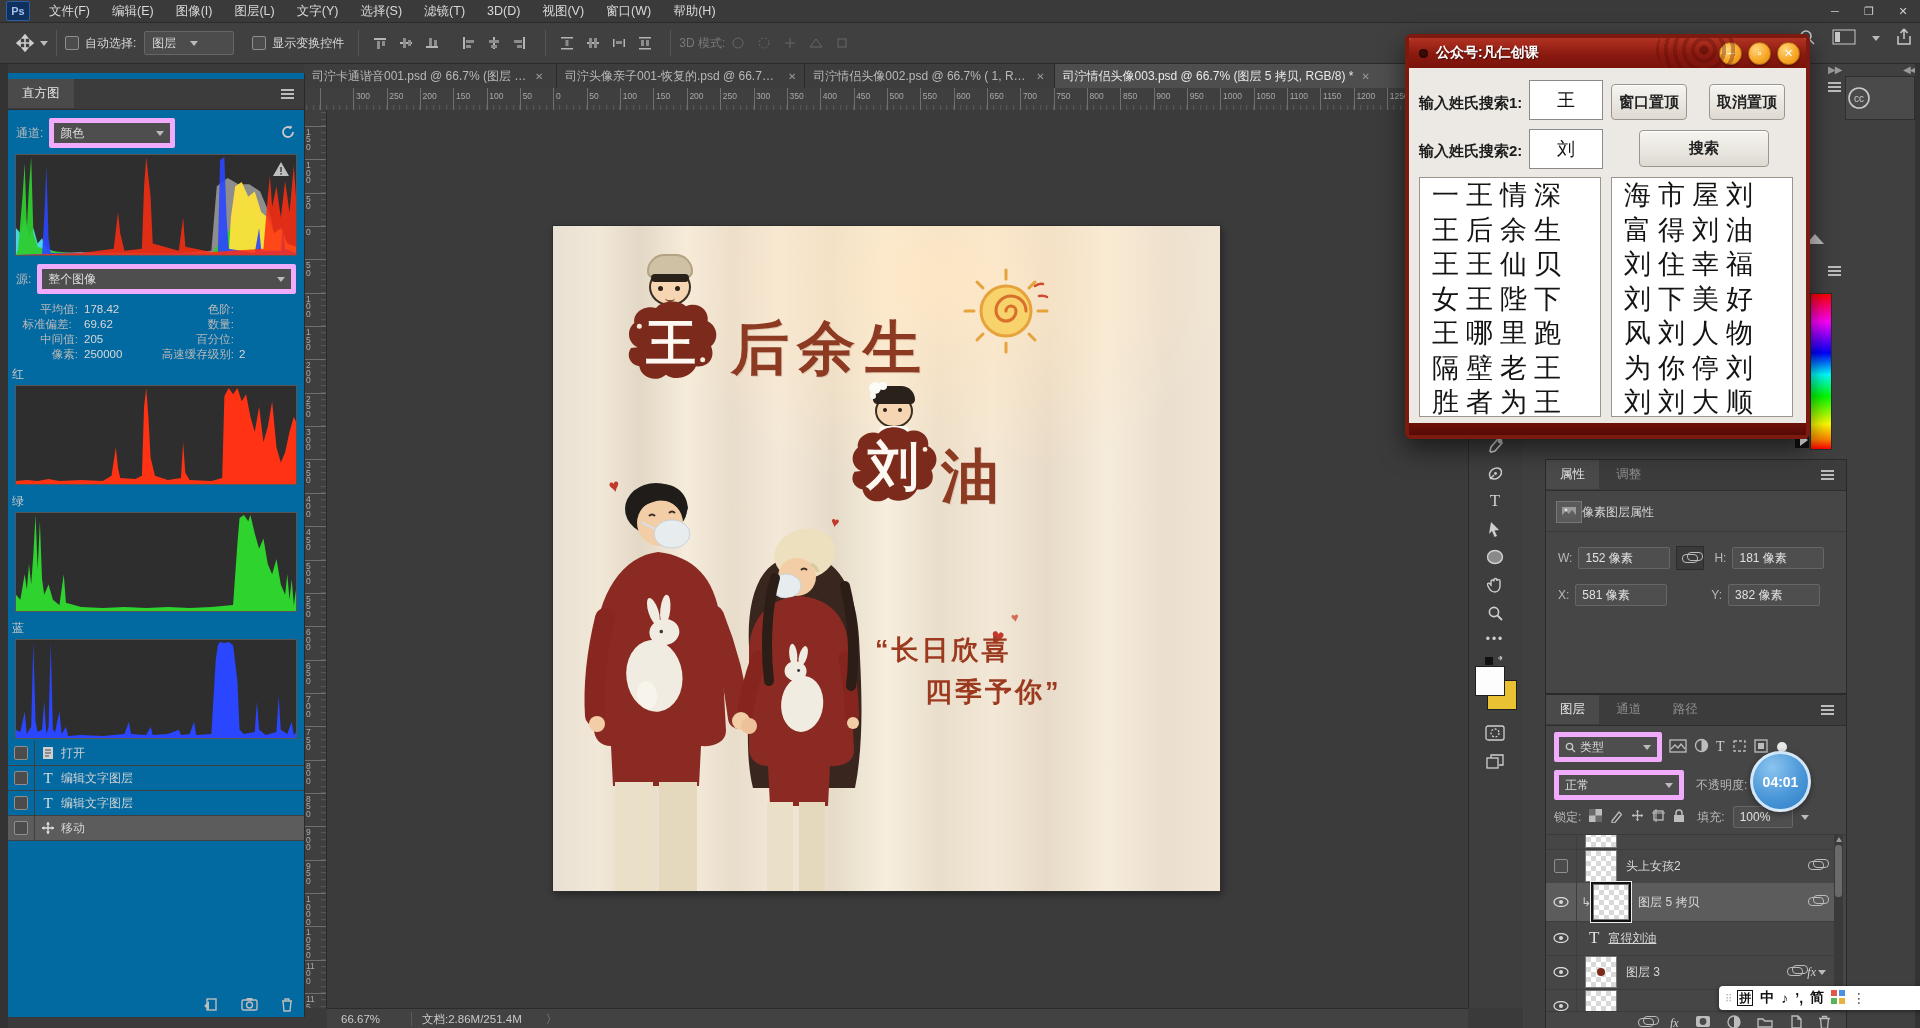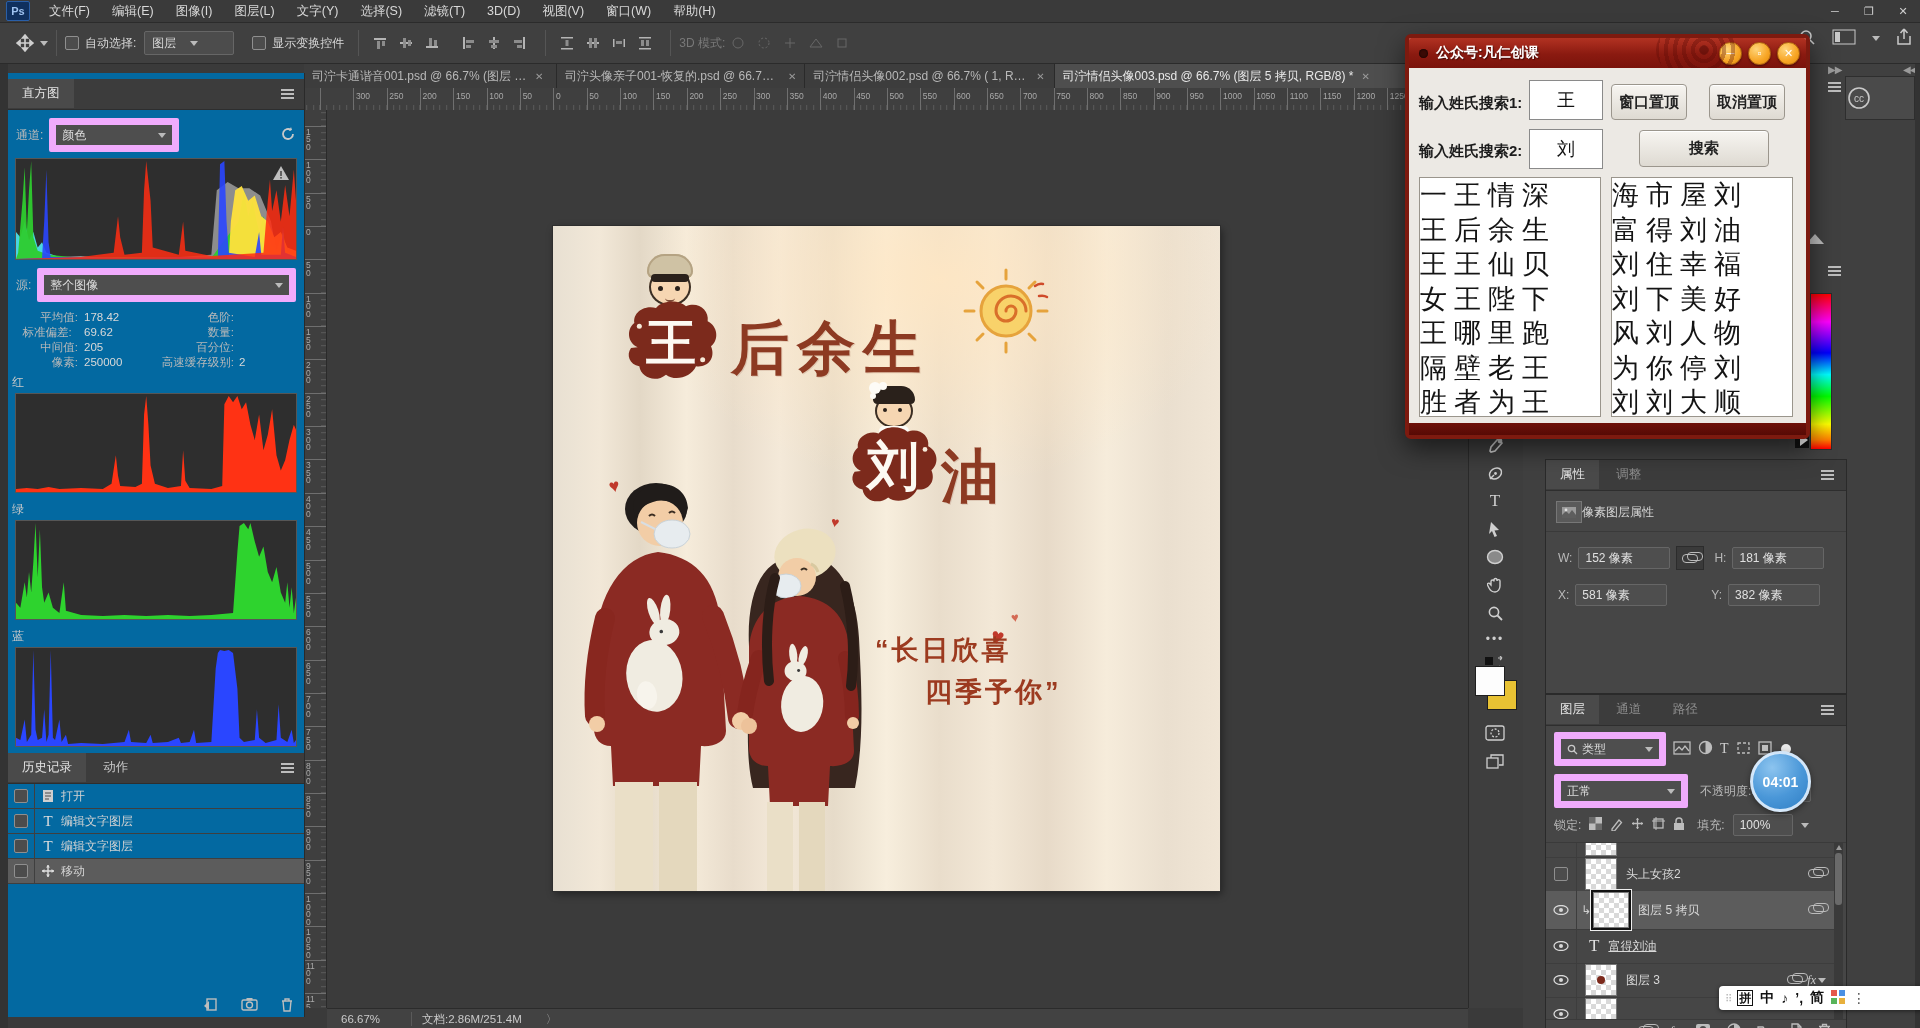--- a/index.html
+++ b/index.html
@@ -48,21 +48,21 @@
   .vlab{position:absolute;left:2px;width:9px;font-size:8.5px;line-height:7.5px;color:#a9a9a9;word-break:break-all;transform:translateY(3px);}
   .rcorner{left:304px;top:88px;width:22px;height:22px;background:#3f3f3f;border-right:1px solid #2a2a2a;border-bottom:1px solid #2a2a2a;}
 
   
   .leftstrip{left:0;top:64px;width:8px;height:964px;background:#333;}
   .leftdock{left:8px;top:73px;width:296px;height:944px;background:#0369a1;border-right:1px solid #2a2a2a;}
   .phead{background:#3c3c3c;border-bottom:1px solid #2e2e2e;position:relative;height:30px;}
   .ptab{display:inline-block;height:29px;line-height:29px;padding:0 14px;color:#c8c8c8;font-size:12.5px;}
   .ptab.active{background:#4a4a4a;color:#e4e4e4;}
   .menu-lines{position:absolute;width:13px;height:2px;background:#bdbdbd;box-shadow:0 4px 0 #bdbdbd,0 -4px 0 #bdbdbd;}
-  .dd{background:#4e4e4e;border:7px solid #f0abfc;border-radius:2px;height:20px;display:flex;align-items:center;justify-content:space-between;padding:0 6px;color:#ddd;}
+  .dd{background:#4e4e4e;border:5px solid #f0abfc;border-radius:2px;height:20px;display:flex;align-items:center;justify-content:space-between;padding:0 6px;color:#ddd;}
   .histbox{background:#2e2e2e;border:1px solid #565656;}
   .statlbl{color:#b9b9b9;} .statval{color:#d8d8d8;}
 
   
   .hrow{display:flex;align-items:center;height:24px;border-bottom:1px solid #3f3f3f;color:#d2d2d2;font-size:12px;}
   .hrow .chk{width:26px;height:100%;border-right:1px solid #3f3f3f;display:flex;align-items:center;justify-content:center;}
   .hrow.sel{background:#5c5c5c;}
   .hicon{width:26px;display:flex;justify-content:center;}
 
   
@@ -110,21 +110,21 @@
   .plg-btn{width:21px;height:21px;border-radius:50%;border:1px solid #b06a10;margin-left:6px;
            background:radial-gradient(circle at 35% 30%, #ffd57a, #f7a423 60%, #e08a0e);
            color:#fff;font-weight:bold;display:flex;align-items:center;justify-content:center;font-size:11px;box-shadow:0 1px 2px rgba(0,0,0,.4);}
   .plg-label{font-size:15px;font-weight:bold;color:#1c1c1c;}
   .plg-input{background:#fff;border:1px solid #8a8a8a;display:flex;align-items:center;justify-content:center;
              font-size:18px;color:#111;font-family:"Liberation Serif","DejaVu Serif",serif;}
   .plg-push{background:linear-gradient(#f7f5f1,#dedad2);border:1px solid #9b968d;border-radius:4px;box-shadow:0 1px 0 #fff inset;
             display:flex;align-items:center;justify-content:center;font-size:15px;font-weight:bold;color:#222;}
   .plg-list{position:absolute;background:#fff;border:1px solid #9a958c;overflow:hidden;
             font-family:"Liberation Serif","DejaVu Serif",serif;color:#141414;}
-  .plg-list .list-item{display:block;font-size:27px;line-height:34.5px;letter-spacing:7px;padding-left:0;white-space:nowrap;}
+  .plg-list .list-item{display:block;font-size:27px;line-height:34.5px;letter-spacing:7px;padding-left:12px;white-space:nowrap;}
 
   
   .timer-bubble{left:1750px;top:751px;width:55px;height:55px;border-radius:50%;z-index:60;
       background:radial-gradient(circle at 35% 25%, #8cc4ef, #4a97d8 55%, #2f7ec4);
       border:3px solid rgba(235,245,255,.85);box-shadow:0 2px 6px rgba(0,0,0,.4);
       display:flex;align-items:center;justify-content:center;color:#fff;font-weight:bold;font-size:14px;}
   .imebar{left:1719px;top:986px;width:194px;height:24px;background:#fff;border-radius:4px;z-index:60;
       box-shadow:0 1px 4px rgba(0,0,0,.5);display:flex;align-items:center;gap:7px;padding:0 6px;color:#111;font-size:14px;}
   .imebar .boxed{border:1.5px solid #111;font-size:12px;line-height:14px;padding:0 1px;font-weight:bold;}
   .huebar{left:1810px;top:293px;width:20px;height:155px;z-index:5;border:1px solid #2d2d2d;
@@ -464,25 +464,20 @@
         <path fill="#2ed32e" d="M0,96 L0,80 L4,85 L8,60 L10,75 L12,50 L14,70 L16,40 L18,2 L20,55 L22,8 L24,65 L26,80 L30,70 L34,85 L40,90 L44,60 L46,88 L60,92 L80,93 L100,92 L120,93 L140,92 L160,93 L180,92 L200,90 L204,30 L206,5 L210,2 L214,8 L216,2 L220,20 L224,35 L228,25 L232,50 L236,60 L240,45 L244,70 L248,80 L250,60 L252,85 L254,65 L256,90 L258,75 L258,96 Z"></path>
       </svg>
     </div>
     <div style="padding:6px 8px 0 4px;color:#c9c9c9">蓝</div>
     <div class="histbox" style="margin:2px 7px;height:98px">
       <svg width="100%" height="100%" viewBox="0 0 258 96" preserveAspectRatio="none">
         <path fill="#2a46ff" d="M0,96 L0,88 L4,90 L8,70 L10,92 L14,85 L16,2 L18,80 L20,90 L24,88 L26,60 L28,92 L30,85 L32,2 L34,88 L36,90 L40,70 L42,92 L46,85 L48,94 L60,93 L80,94 L100,92 L104,80 L106,92 L120,93 L124,85 L126,93 L140,92 L150,88 L152,93 L160,92 L164,80 L166,93 L180,92 L184,20 L186,5 L188,2 L192,3 L196,2 L200,5 L204,40 L206,88 L210,92 L220,90 L222,60 L224,88 L230,93 L240,90 L242,55 L244,88 L250,92 L254,80 L256,93 L258,90 L258,96 Z"></path>
       </svg>
     </div>
 
-    <div class="phead" style="margin-top:6px">
-      <span class="ptab active">历史记录</span>
-      <span class="ptab">动作</span>
-      <span class="menu-lines" style="right:10px;top:14px"></span>
-    </div>
     <div class="hrow">
       <span class="chk">
           <span class="cb" style="margin:0"></span>
         </span>
       <span class="hicon">
           <svg width="14" height="14">
             <rect x="2" y="1" width="10" height="12" fill="#cfcfcf"></rect>
             <path d="M4 4h6M4 7h6M4 10h4" stroke="#4a4a4a"></path>
           </svg>
         </span>

